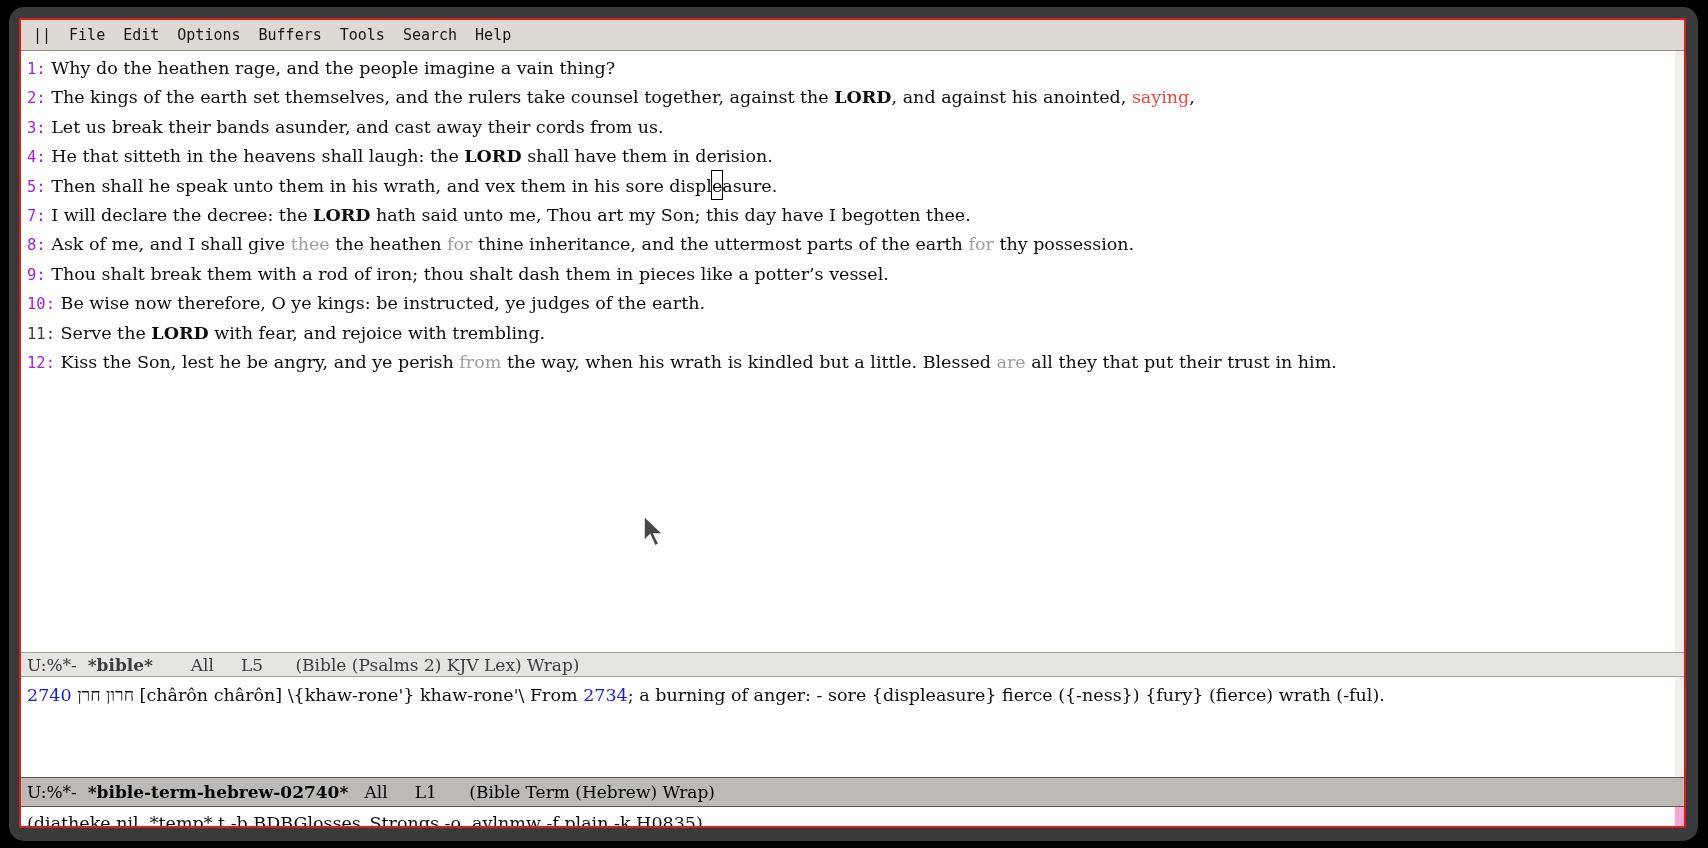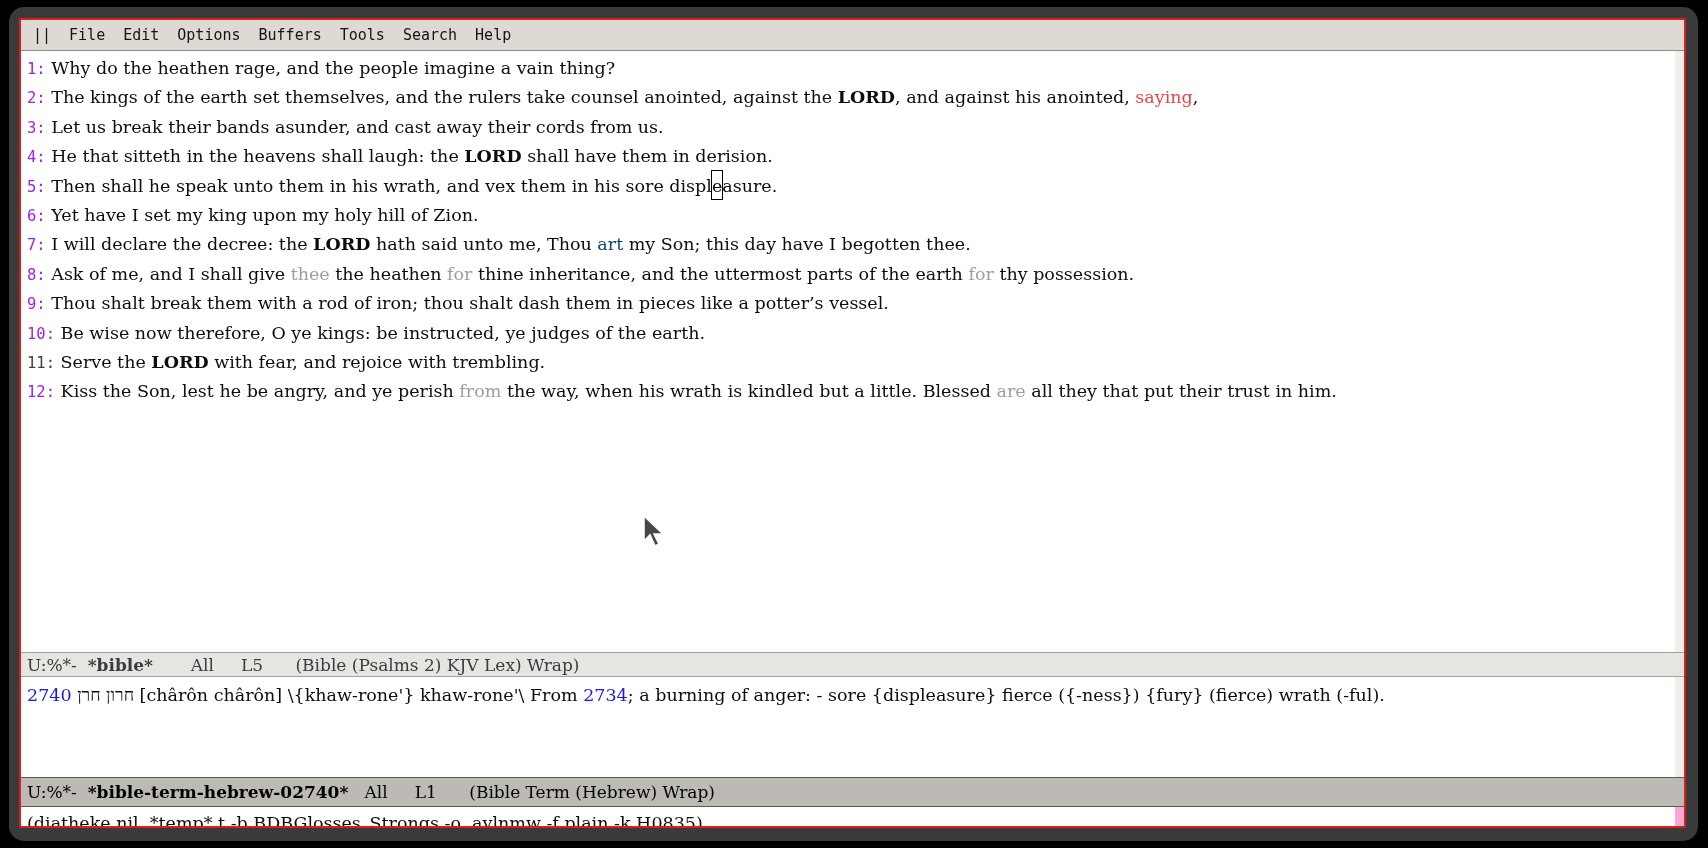--- a/index.html
+++ b/index.html
@@ -51,26 +51,25 @@
         <span class="menu-item">Edit</span>
         <span class="menu-item">Options</span>
         <span class="menu-item">Buffers</span>
         <span class="menu-item">Tools</span>
         <span class="menu-item">Search</span>
         <span class="menu-item">Help</span>
       </div>
 
     <div class="text-window main-window" id="bible-window">
         <div class="buffer-line"><span class="verse-num" style="color: rgb(160, 32, 240);">1:</span> <span>Why do the heathen rage, and the people imagine a vain thing?</span></div>
-        <div class="buffer-line"><span class="verse-num" style="color: rgb(160, 32, 240);">2:</span> <span>The kings of the earth set themselves, and the rulers take counsel anointed, against the </span><span class="b">LORD</span><span>, and against his anointed, </span><span class="g" style="color: #ef4444;">saying</span><span>,</span></div>
+        <div class="buffer-line"><span class="verse-num" style="color: rgb(160, 32, 240);">2:</span> <span>The kings of the earth set themselves, and the rulers take counsel together, against the </span><span class="b">LORD</span><span>, and against his anointed, </span><span class="g" style="color: #ef4444;">saying</span><span>,</span></div>
         <div class="buffer-line"><span class="verse-num" style="color: rgb(160, 32, 240);">3:</span> <span>Let us break their bands asunder, and cast away their cords from us.</span></div>
         <div class="buffer-line"><span class="verse-num" style="color: rgb(160, 32, 240);">4:</span> <span>He that sitteth in the heavens shall laugh: the </span><span class="b">LORD</span><span> shall have them in derision.</span></div>
         <div class="buffer-line"><span class="verse-num" style="color: rgb(160, 32, 240);">5:</span> <span>Then shall he speak unto them in his wrath, and vex them in his sore displ</span><span class="cursor-char">e</span><span>asure.</span></div>
-        <div class="buffer-line"><span class="verse-num" style="color: rgb(160, 32, 240);">6:</span> <span>Yet have I set my king upon my holy hill of Zion.</span></div>
-        <div class="buffer-line"><span class="verse-num" style="color: rgb(160, 32, 240);">7:</span> <span>I will declare the decree: the </span><span class="b">LORD</span><span> hath said unto me, Thou </span><span class="g" style="color: #0c4a6e;">art</span><span> my Son; this day have I begotten thee.</span></div>
+        <div class="buffer-line"><span class="verse-num" style="color: rgb(160, 32, 240);">7:</span> <span>I will declare the decree: the </span><span class="b">LORD</span><span> hath said unto me, Thou </span><span class="g" style="color: #000000;">art</span><span> my Son; this day have I begotten thee.</span></div>
         <div class="buffer-line"><span class="verse-num" style="color: rgb(160, 32, 240);">8:</span> <span>Ask of me, and I shall give </span><span class="g" style="color: rgb(158, 158, 158);">thee</span><span> the heathen </span><span class="g" style="color: rgb(158, 158, 158);">for</span><span> thine inheritance, and the uttermost parts of the earth </span><span class="g" style="color: rgb(158, 158, 158);">for</span><span> thy possession.</span></div>
         <div class="buffer-line"><span class="verse-num" style="color: rgb(160, 32, 240);">9:</span> <span>Thou shalt break them with a rod of iron; thou shalt dash them in pieces like a potter’s vessel.</span></div>
         <div class="buffer-line"><span class="verse-num" style="color: rgb(160, 32, 240);">10:</span> <span>Be wise now therefore, O ye kings: be instructed, ye judges of the earth.</span></div>
         <div class="buffer-line"><span class="verse-num" style="color: #404040;">11:</span> <span>Serve the </span><span class="b">LORD</span><span> with fear, and rejoice with trembling.</span></div>
         <div class="buffer-line"><span class="verse-num" style="color: rgb(160, 32, 240);">12:</span> <span>Kiss the Son, lest he be angry, and ye perish </span><span class="g" style="color: rgb(158, 158, 158);">from</span><span> the way, when his wrath is kindled but a little. Blessed </span><span class="g" style="color: rgb(158, 158, 158);">are</span><span> all they that put their trust in him.</span></div>
       </div>
 
     <div class="modeline ml-inactive">
       <span>U:%*-  </span><span class="b">*bible*</span><span>       All     L5      (Bible (Psalms 2) KJV Lex) Wrap)</span>
     </div>

